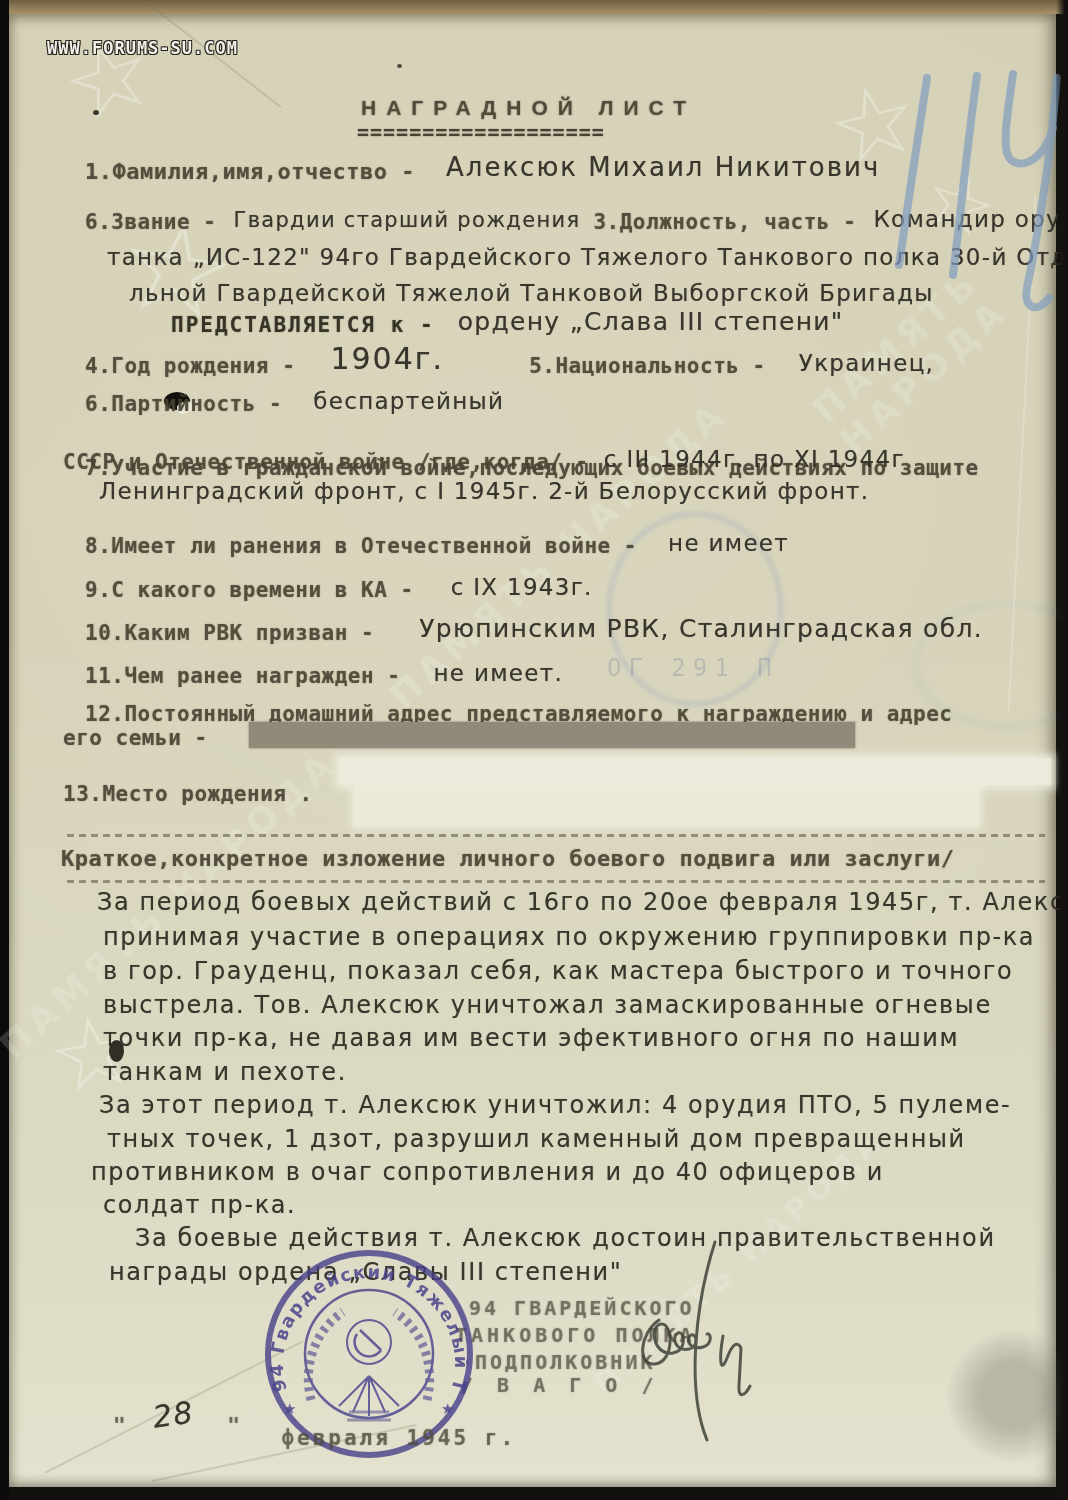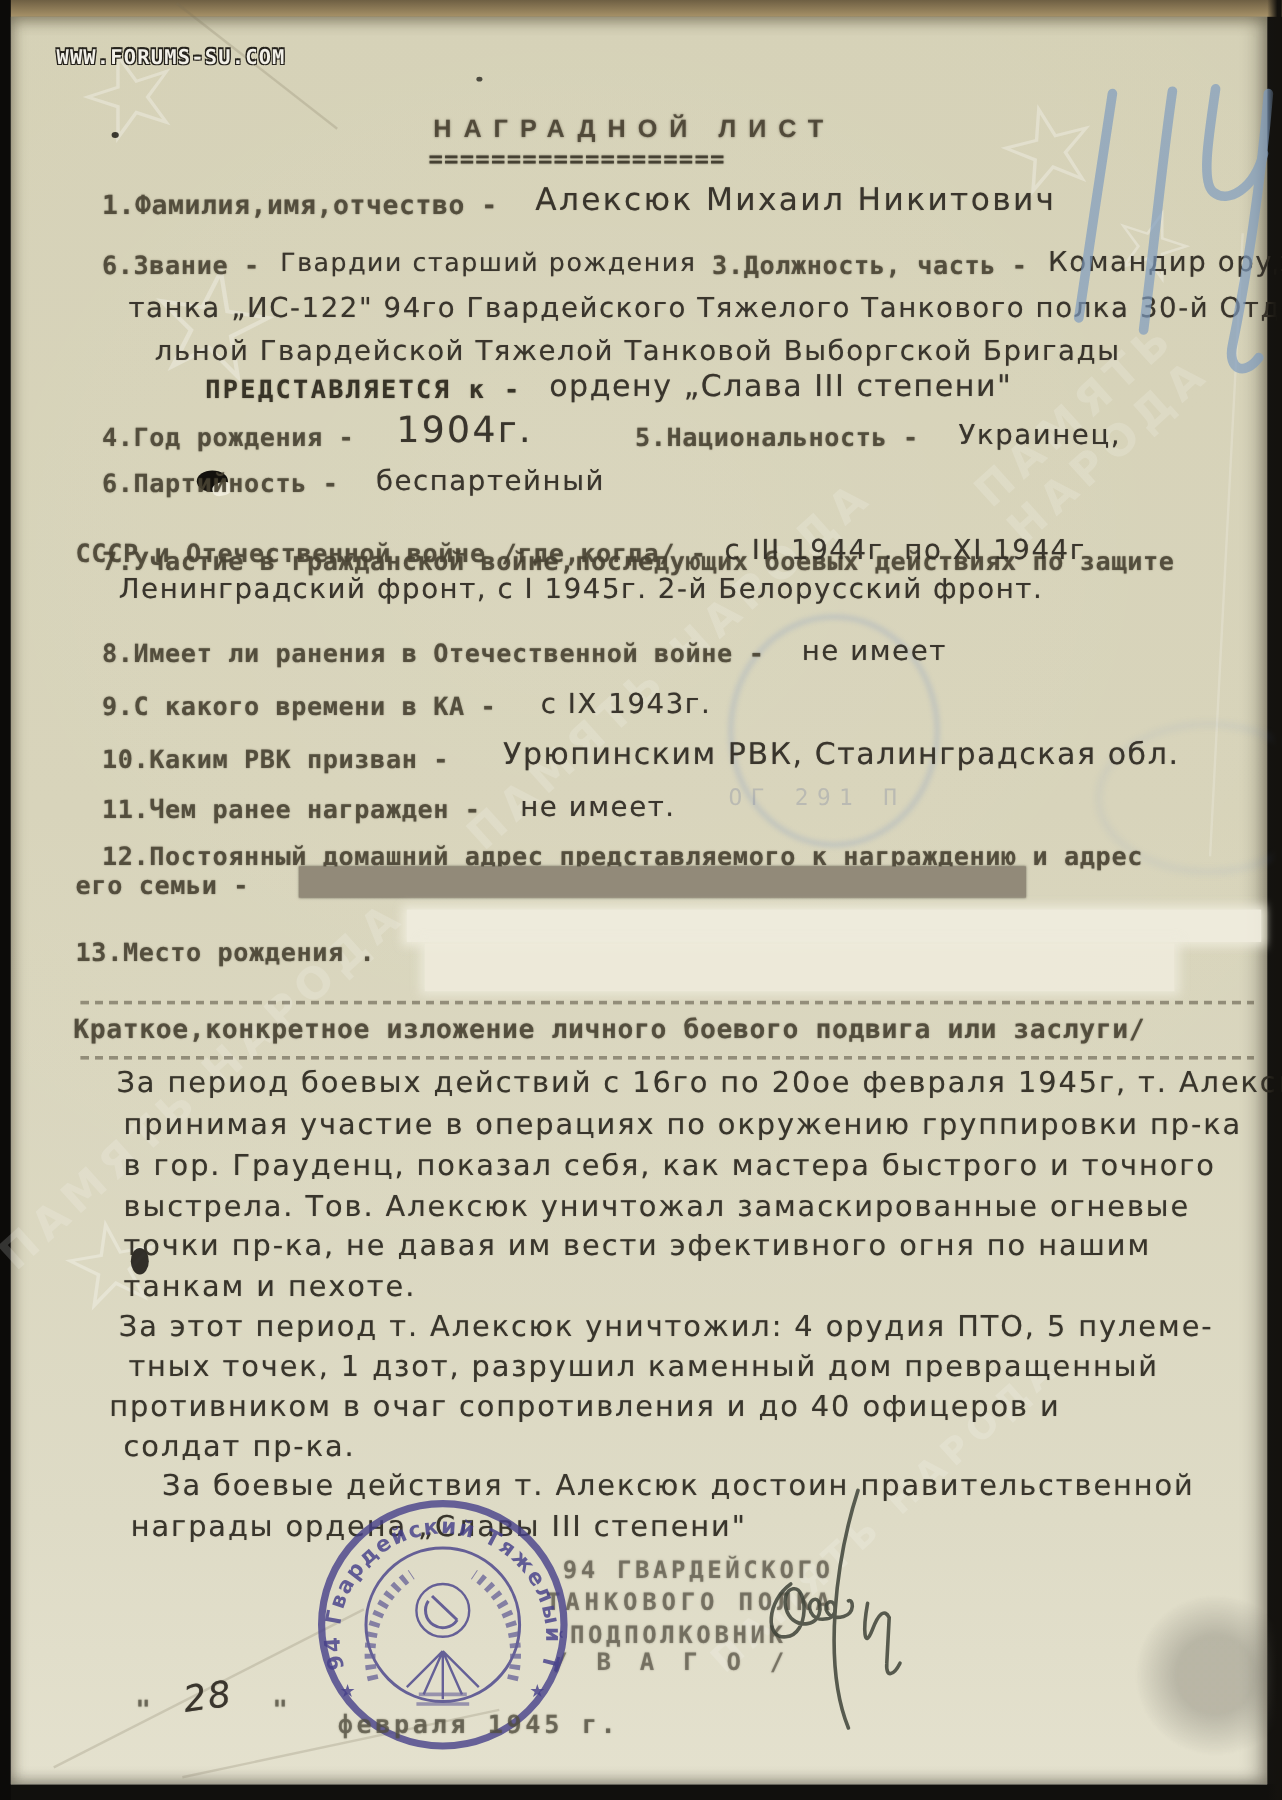--- a/index.html
+++ b/index.html
@@ -50,21 +50,21 @@
         text-shadow:1px 1px 0 #26231d,-1px -1px 0 #26231d,1px -1px 0 #26231d,-1px 1px 0 #26231d;}
   .ghost-star{position:absolute;color:rgba(255,255,255,.30);font-family:"DejaVu Sans",sans-serif;
         line-height:1;pointer-events:none;}
   .ghost-text{position:absolute;font-weight:700;font-size:36px;letter-spacing:6px;
         color:rgba(255,255,255,.17);transform:rotate(-42deg);pointer-events:none;}
   .bleed1{position:absolute;left:598px;top:498px;width:168px;height:186px;border-radius:50%;
         border:4px solid rgba(108,138,196,.24);filter:blur(2px);}
   .bleed2{position:absolute;left:905px;top:588px;width:180px;height:120px;border-radius:50%;
         border:3px solid rgba(108,138,196,.16);filter:blur(3px);}
   .bleed-text{position:absolute;left:598px;top:640px;font-family:"DejaVu Sans Mono",monospace;
-        font-size:19px;letter-spacing:7px;color:rgba(96,108,150,.25);filter:blur(.5px);}
+        font-size:24px;letter-spacing:7px;color:rgba(96,108,150,.25);filter:blur(.5px);}
   .stamp{position:absolute;left:248px;top:1228px;filter:blur(.4px);}
   .signature{position:absolute;left:618px;top:1222px;}
   .pagenum{position:absolute;left:852px;top:46px;opacity:.85;filter:blur(.3px);}
   .fingerprint{position:absolute;left:938px;top:1316px;width:132px;height:132px;border-radius:50%;
         background:radial-gradient(circle,rgba(92,90,82,.30) 0 35%,rgba(92,90,82,.14) 55%,rgba(92,90,82,0) 72%);
         filter:blur(1px);}
   .blob{position:absolute;background:#13110d;border-radius:50%;}
   .chip{position:absolute;background:#efecdc;border-radius:40%;}
   .crease{position:absolute;background:rgba(120,110,88,.22);}
   .crease-light{position:absolute;background:rgba(255,255,255,.20);}

